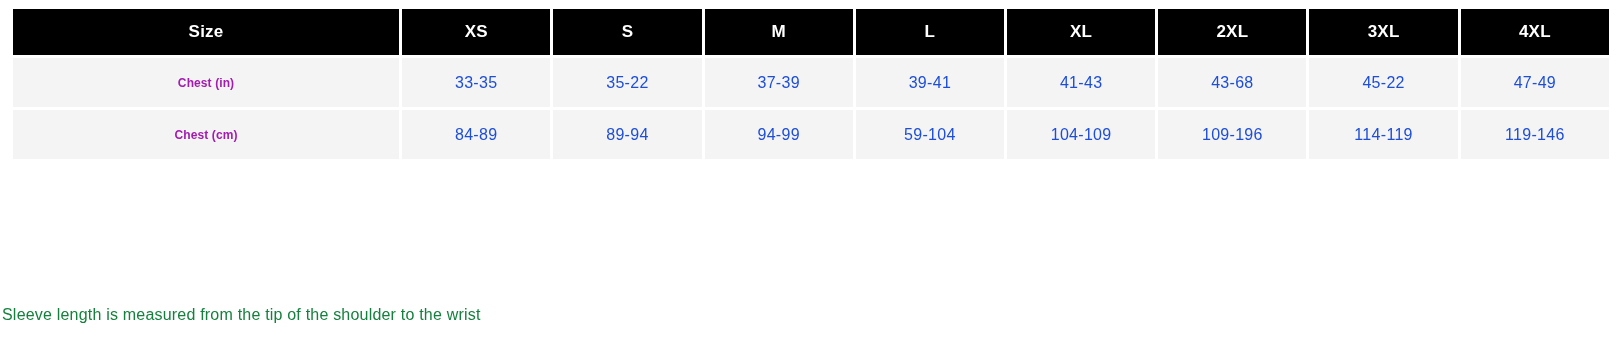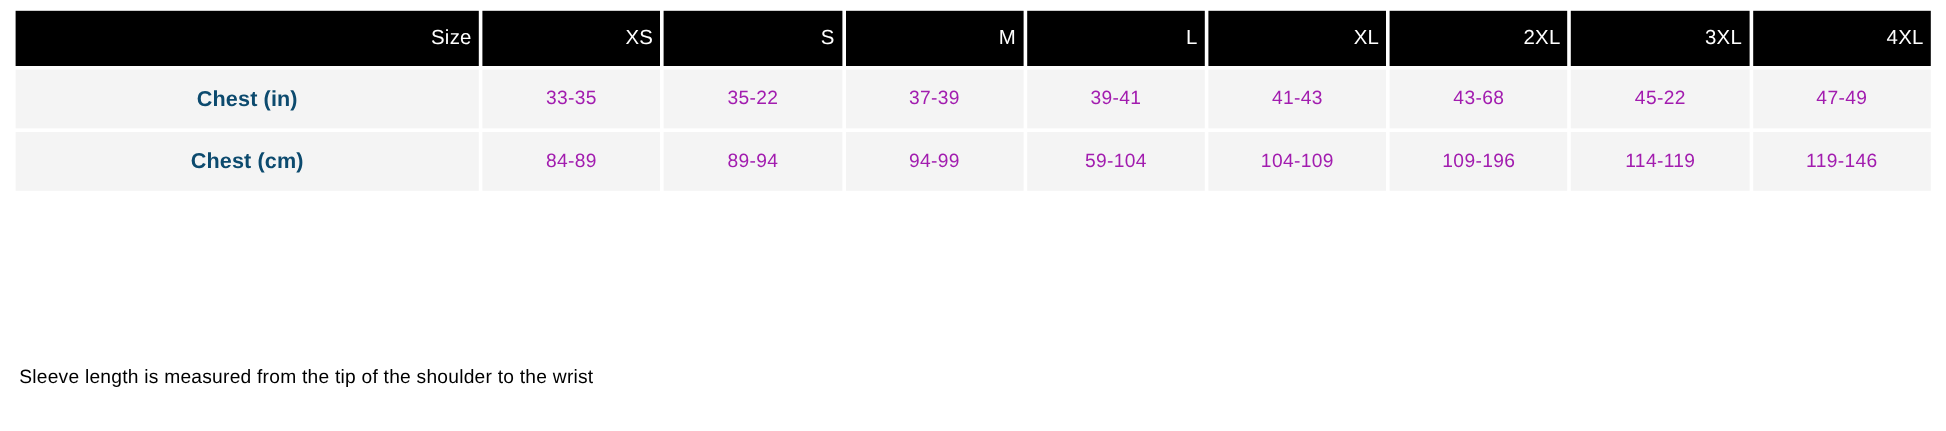--- a/index.html
+++ b/index.html
@@ -28,51 +28,51 @@
     border-spacing: 3px;
     table-layout: fixed;
   }
   .size-table col.label-col { width: 362px; }
   .size-table col.size-col  { width: 139px; }
 
   .size-table th {
     background: #000000;
     color: #ffffff;
     font-size: 17px;
-    font-weight: normal;
+    font-weight: bold;
     height: 46px;
     padding: 0 6px;
-    text-align: right;
+    text-align: center;
     vertical-align: middle;
     letter-spacing: 0.2px;
   }
   .size-table td {
     background: #f4f4f4;
     height: 49px;
     padding: 0 6px;
     text-align: center;
     vertical-align: middle;
   }
   .size-table td.row-label {
-    color: #0c4a6e;
-    font-size: 18px;
+    color: #a21caf;
+    font-size: 12px;
     font-weight: bold;
     letter-spacing: 0.1px;
   }
   .size-table td.value {
-    color: #a21caf;
+    color: #1d4ed8;
     font-size: 16px;
     font-weight: 400;
     letter-spacing: 0.3px;
   }
   .footnote {
     position: absolute;
-    left: 16px;
+    left: 2px;
     top: 306px;
-    color: #000000;
+    color: #15803d;
     font-size: 16px;
     font-weight: 400;
     letter-spacing: 0.2px;
     white-space: nowrap;
   }
 </style>
 </head>
 <body>
 
 <div class="page">

